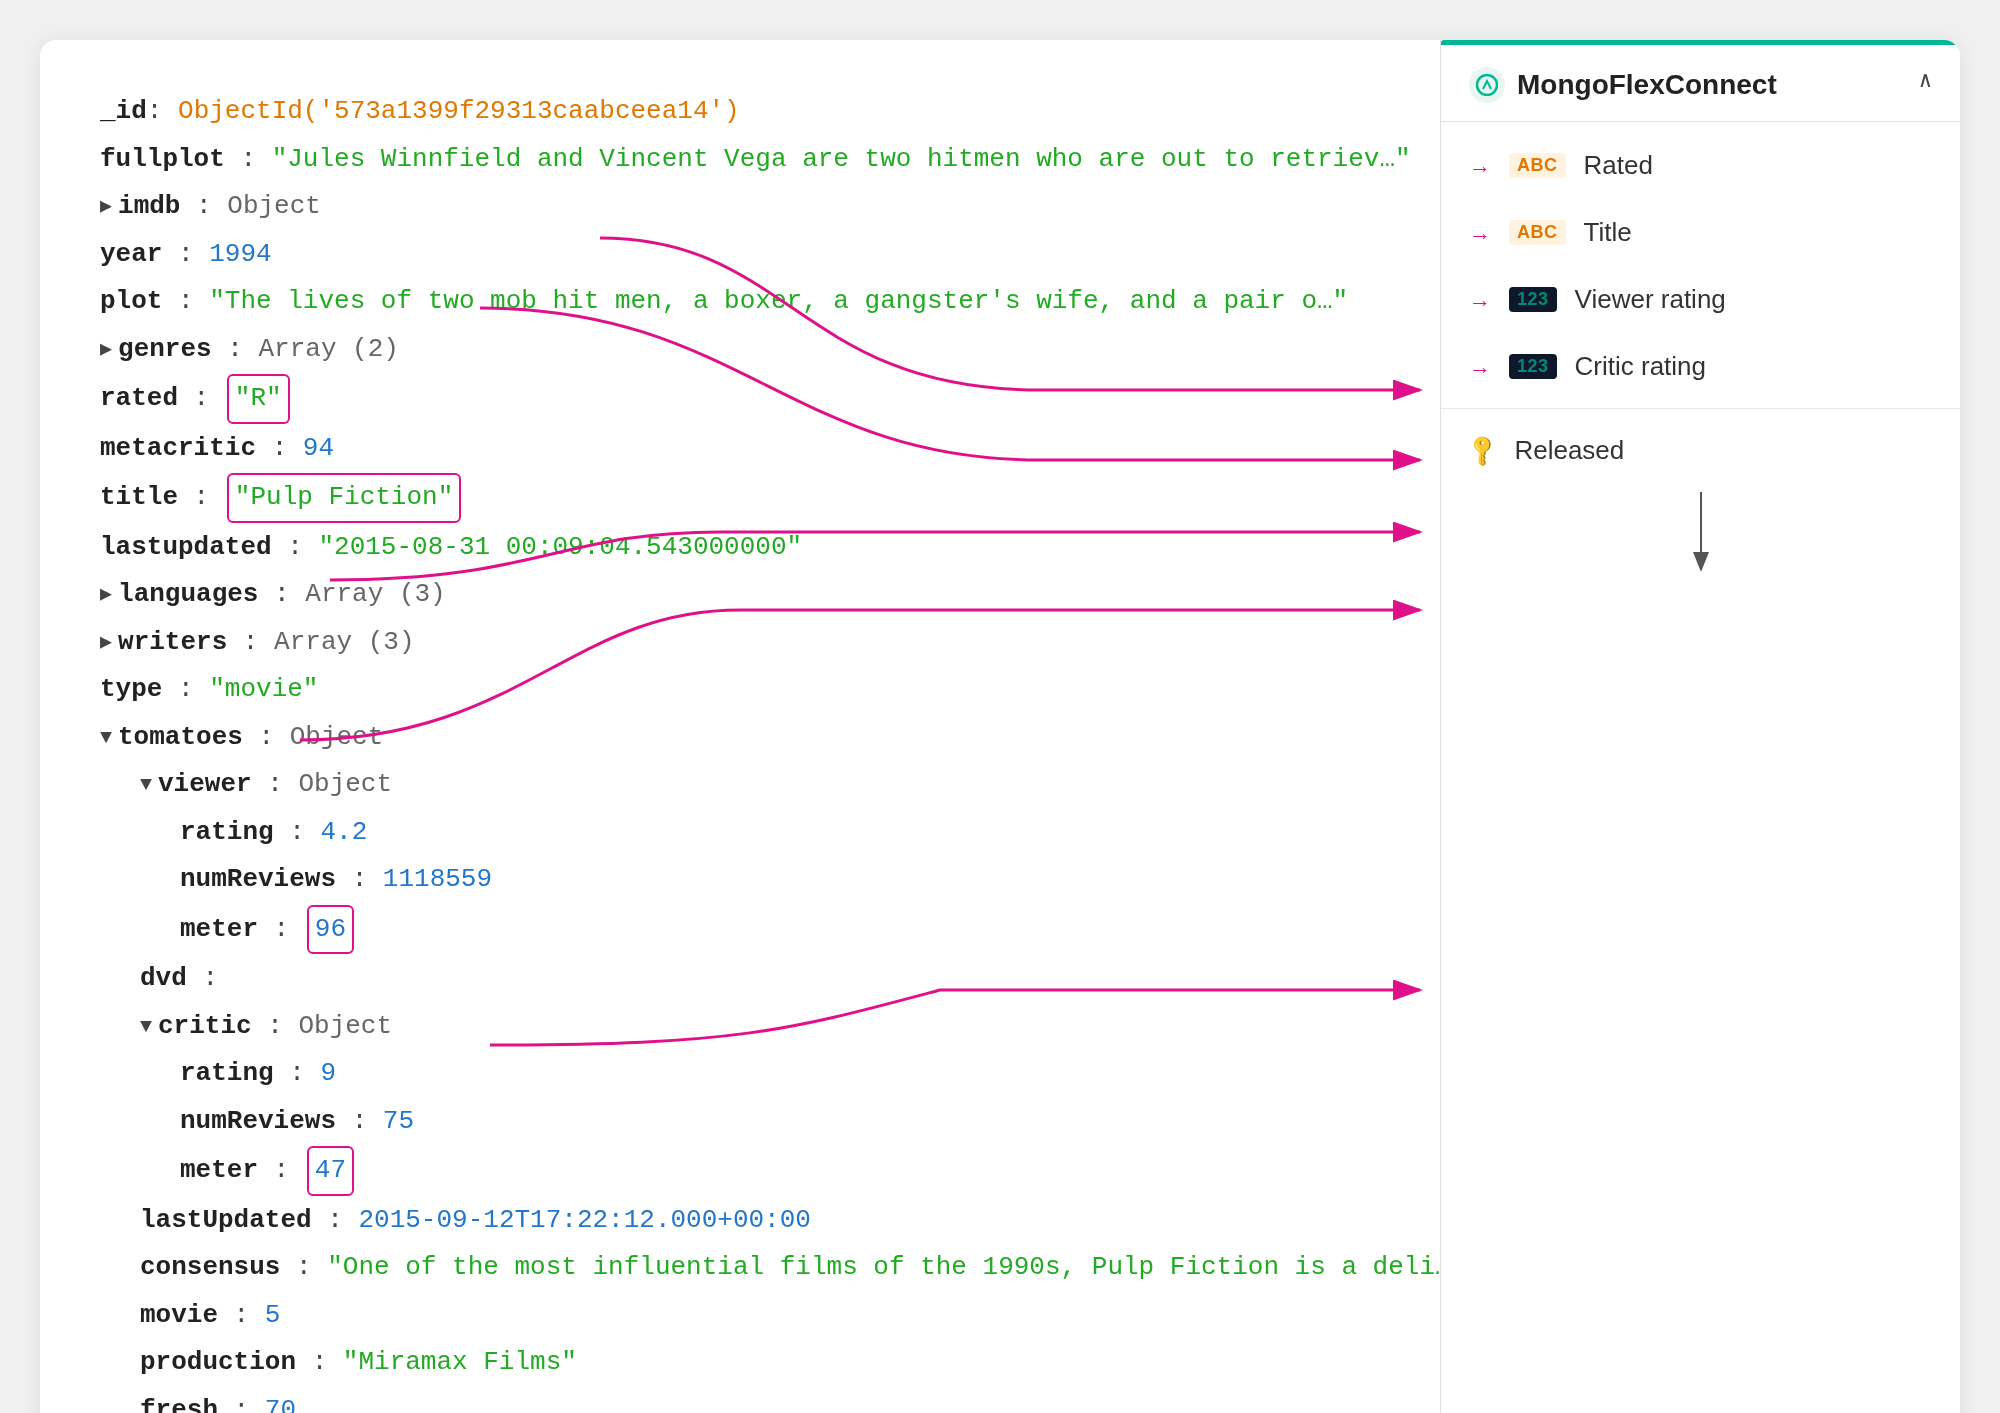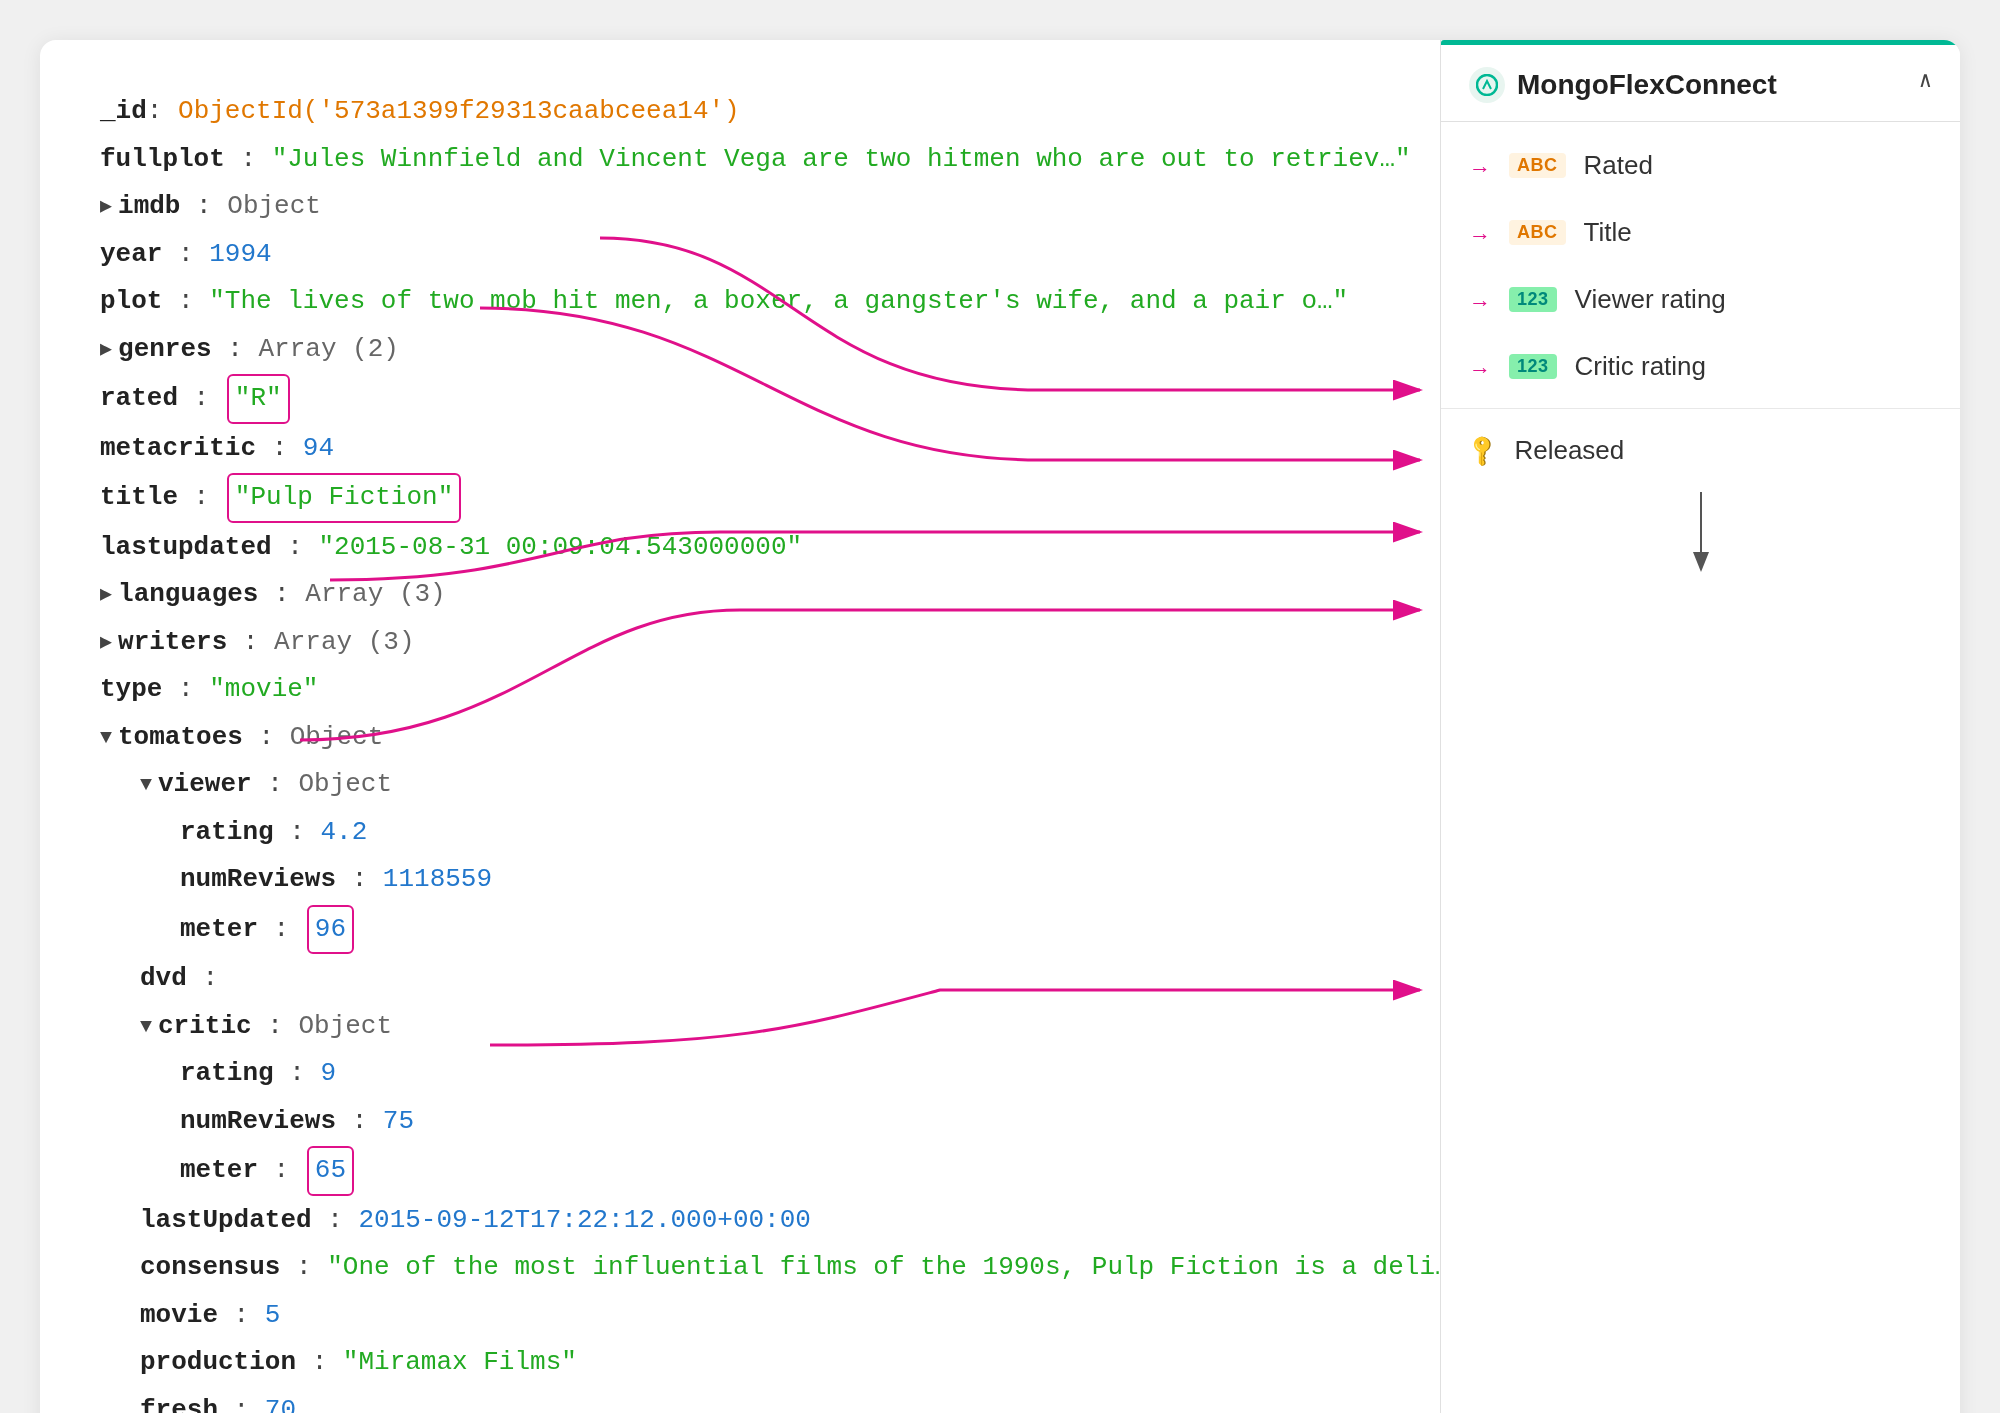--- a/index.html
+++ b/index.html
@@ -118,21 +118,21 @@
     .panel-item-badge {
       font-size: 18px;
       font-weight: 700;
       border-radius: 4px;
       padding: 2px 8px;
       min-width: 46px;
       text-align: right;
       letter-spacing: 0.5px;
     }
     .badge-abc-orange { color: #e07700; background: #fff3e0; }
-    .badge-123-teal { color: #00897b; background: #86efac; }
+    .badge-123-teal { color: #00897b; background: #0f172a; }
     .panel-item-label { flex: 1; }
 
     .panel-arrow {
       color: #e0108a;
       font-size: 22px;
     }
 
     .panel-divider {
       height: 1px;
       background: #e8e8e8;
@@ -271,21 +271,21 @@
         <span class="val-number">9</span>
     </div>
     <div class="line indent-2">
       <span class="key">numReviews</span>
         <span class="punctuation">&nbsp;:&nbsp;</span>
         <span class="val-number">75</span>
     </div>
     <div class="line indent-2">
       <span class="key">meter</span>
         <span class="punctuation">&nbsp;:&nbsp;</span>
-        <span class="highlight-box"><span class="val-number">65</span></span>
+        <span class="highlight-box"><span class="val-number">47</span></span>
     </div>
     <div class="line indent-1">
       <span class="key">lastUpdated</span>
         <span class="punctuation">&nbsp;:&nbsp;</span>
         <span class="val-date">2015-09-12T17:22:12.000+00:00</span>
     </div>
     <div class="line indent-1">
       <span class="key">consensus</span>
         <span class="punctuation">&nbsp;:&nbsp;</span>
         <span class="val-string">"One of the most influential films of the 1990s, Pulp Fiction is a deli…"</span>

